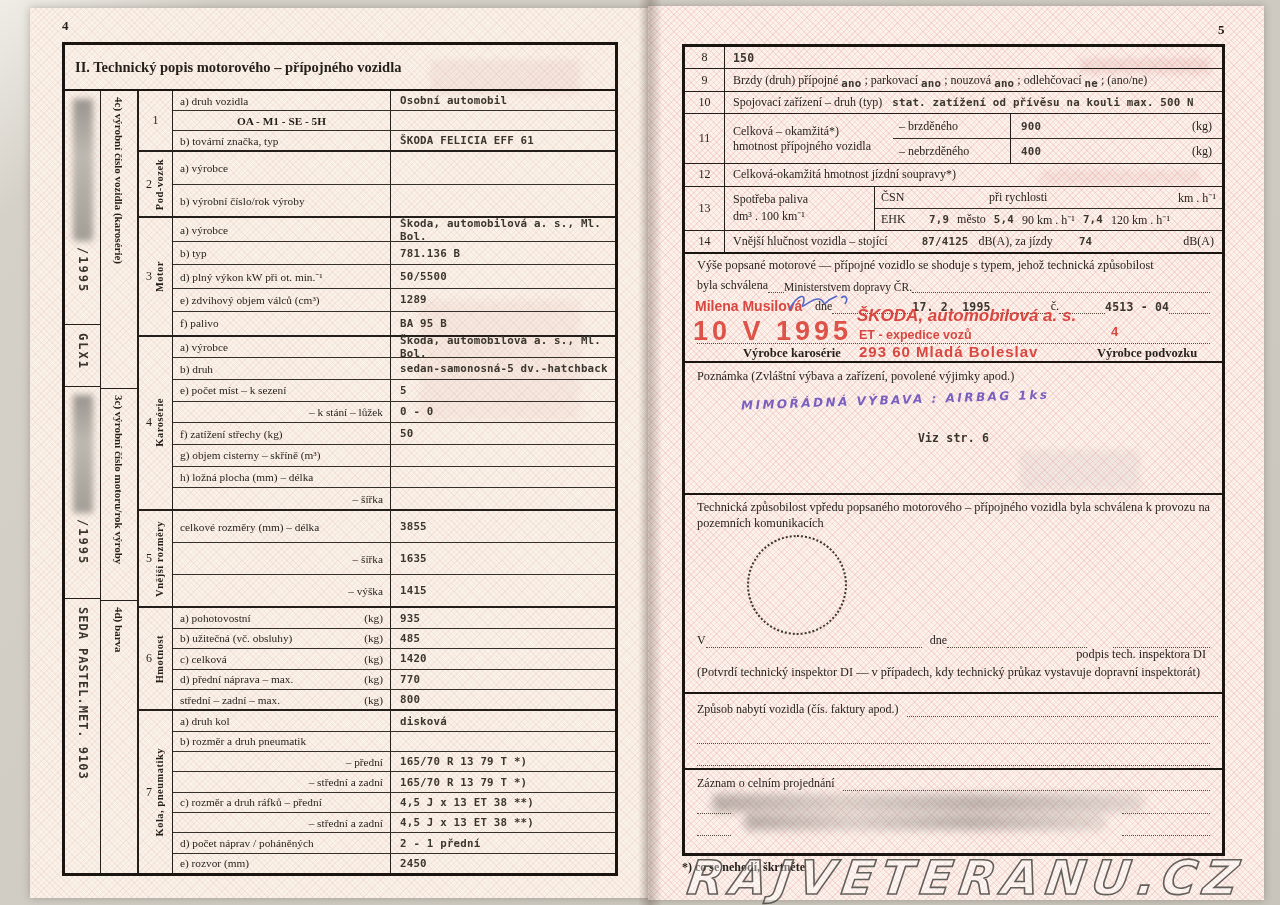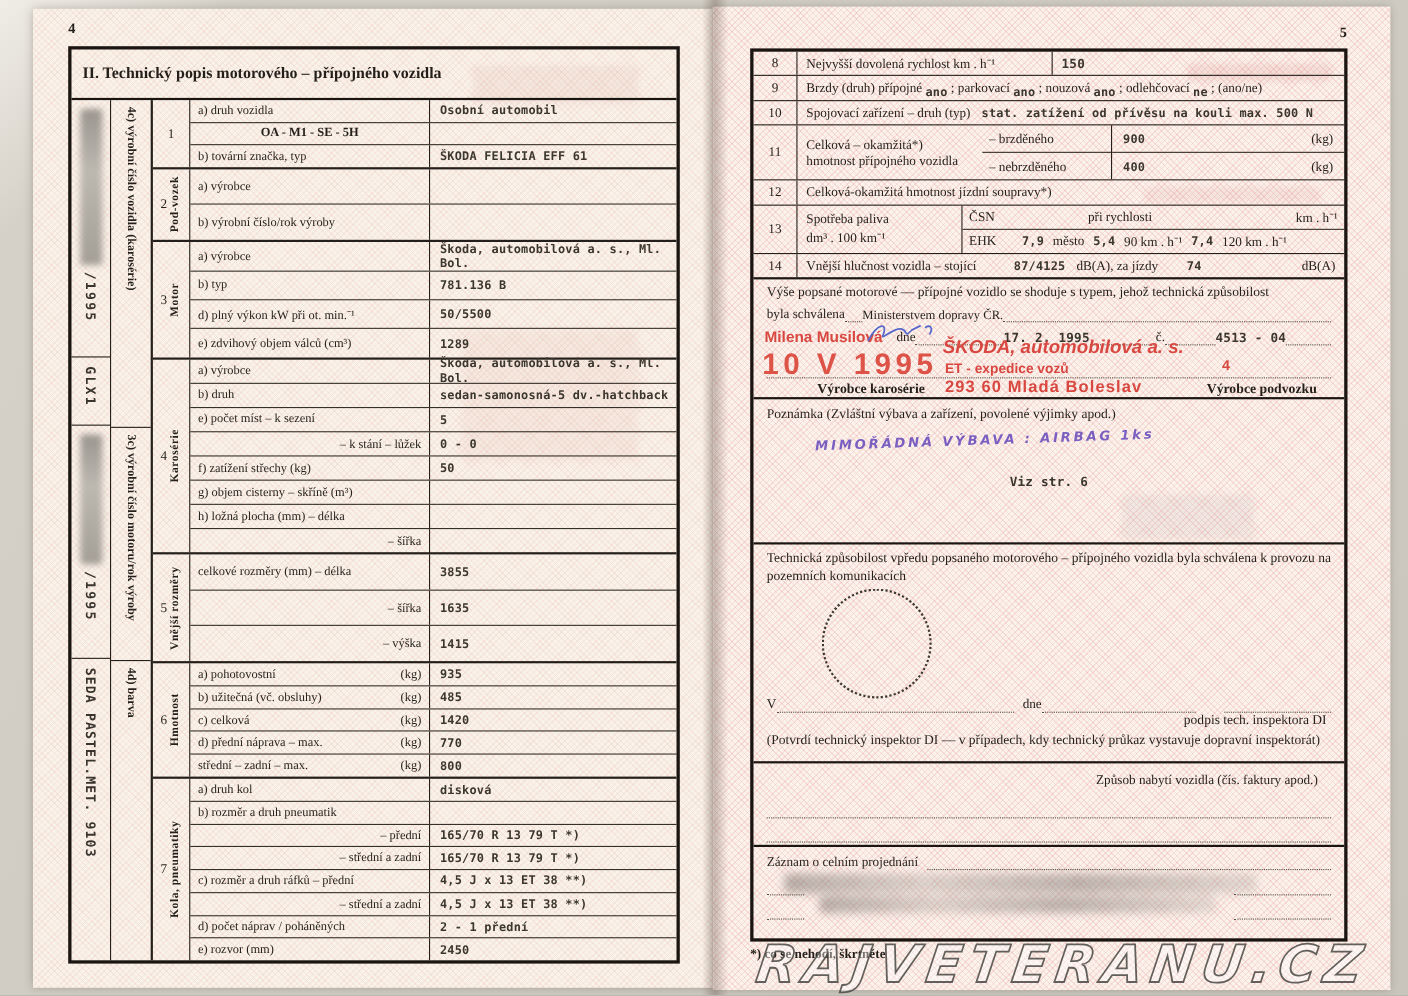--- a/index.html
+++ b/index.html
@@ -221,20 +221,28 @@
                 </div>
               </div>
               <div class="row">
                 <div class="rl">
                   <span>e) zdvihový objem válců (cm³)</span>
                 </div>
                 <div class="rv">
                   <span class="tw">1289</span>
                 </div>
               </div>
+              <div class="row">
+                <div class="rl">
+                  <span>f) palivo</span>
+                </div>
+                <div class="rv">
+                  <span class="tw">BA 95 B</span>
+                </div>
+              </div>
             </div>
           </div>
           <div class="group" style="flex-grow: 8;">
             <div class="gnum">
               <span class="num">4</span>
               <span class="gvlabel">Karosérie</span>
             </div>
             <div class="growz">
               <div class="row">
                 <div class="rl">
@@ -453,23 +461,20 @@
           </div>
         </div>
     </div>
   </div>
 
   <div class="rp">
 
     <div class="sec" style="flex:0 0 207px; display:flex; flex-direction:column;">
       <div class="trow" style="flex:1">
         <div class="tnum">8</div>
-        <div class="tcell" style="flex:0 0 232px; border-right:1.5px solid #241f1a;">
-            <span class="lbl">Nejvyšší dovolená rychlost km . h⁻¹</span>
-          </div>
         <div class="tcell" style="flex:1">
             <span class="tw" style="font-size:11.5px">150</span>
           </div>
       </div>
       <div class="trow" style="flex:1">
         <div class="tnum">9</div>
         <div class="tcell" style="flex:1; flex-wrap:wrap;">
           <span class="lbl">Brzdy (druh) přípojné</span>
           <span class="tw lowval">ano</span>
           <span class="lbl">; parkovací</span>
@@ -599,21 +604,21 @@
         <span class="dots" style="flex:0 0 216px; margin-right:8px;"></span>
         <span class="lbl">dne</span>
         <span class="dots" style="flex:0 0 140px; margin-right:26px;"></span>
         <span class="dots" style="flex:1"></span>
       </div>
       <div style="position:absolute; right:16px; top:152px; font-size:12.3px;">podpis tech. inspektora DI</div>
       <div style="position:absolute; left:12px; top:170px; right:12px; font-size:12.3px; line-height:1.25; text-align:justify;">(Potvrdí technický inspektor DI — v případech, kdy technický průkaz vystavuje dopravní inspektorát)</div>
     </div>
 
     <div class="sec" style="flex:0 0 76px;">
-      <div class="fl" style="position:absolute; left:12px; top:8px; right:24px;flex-direction:column;">
+      <div class="fl" style="position:absolute; left:12px; top:8px; right:4px;">
         <span class="lbl">Způsob nabytí vozidla (čís. faktury apod.)</span>
         <span class="dots" style="flex:1; margin-left:8px;"></span>
       </div>
       <div class="dots" style="position:absolute; left:12px; right:12px; top:36px;"></div>
       <div class="dots" style="position:absolute; left:12px; right:12px; top:58px;"></div>
     </div>
 
     <div class="sec" style="flex:1;">
       <div class="fl" style="position:absolute; left:12px; top:6px; right:12px;">
         <span class="lbl">Záznam o celním projednání</span>

